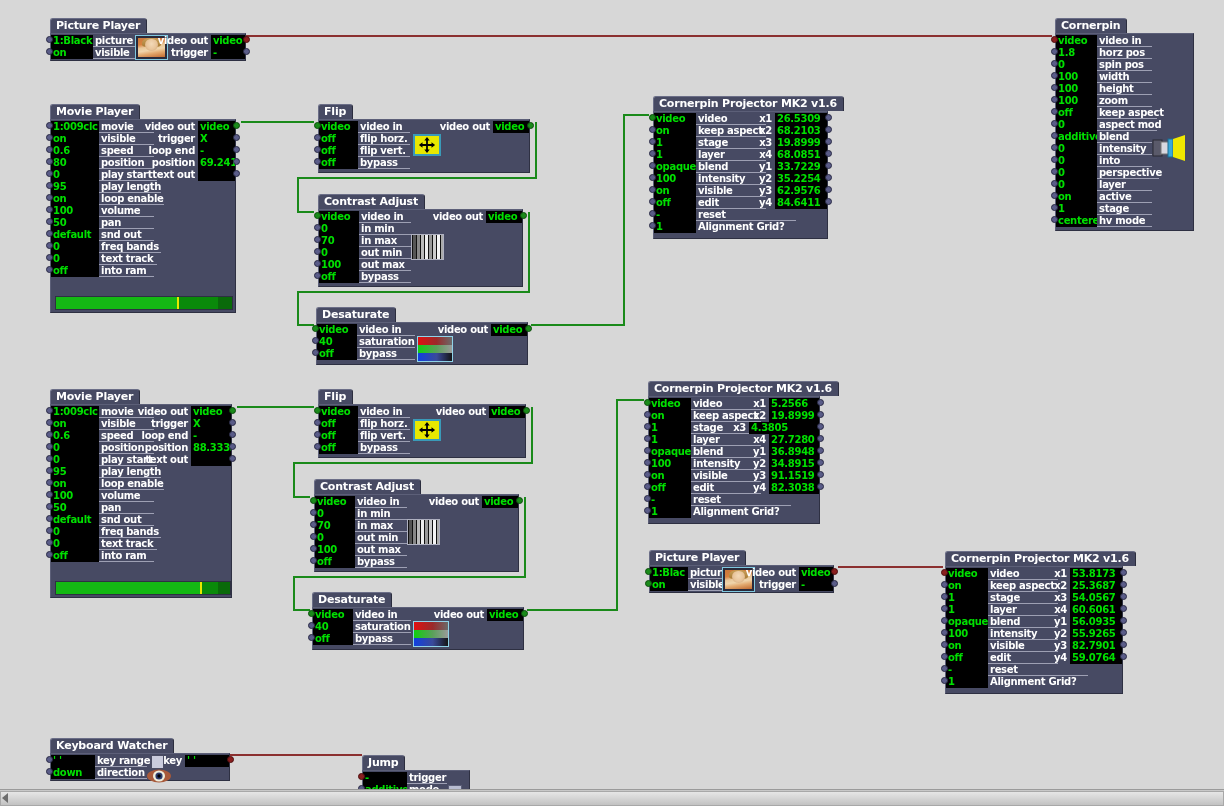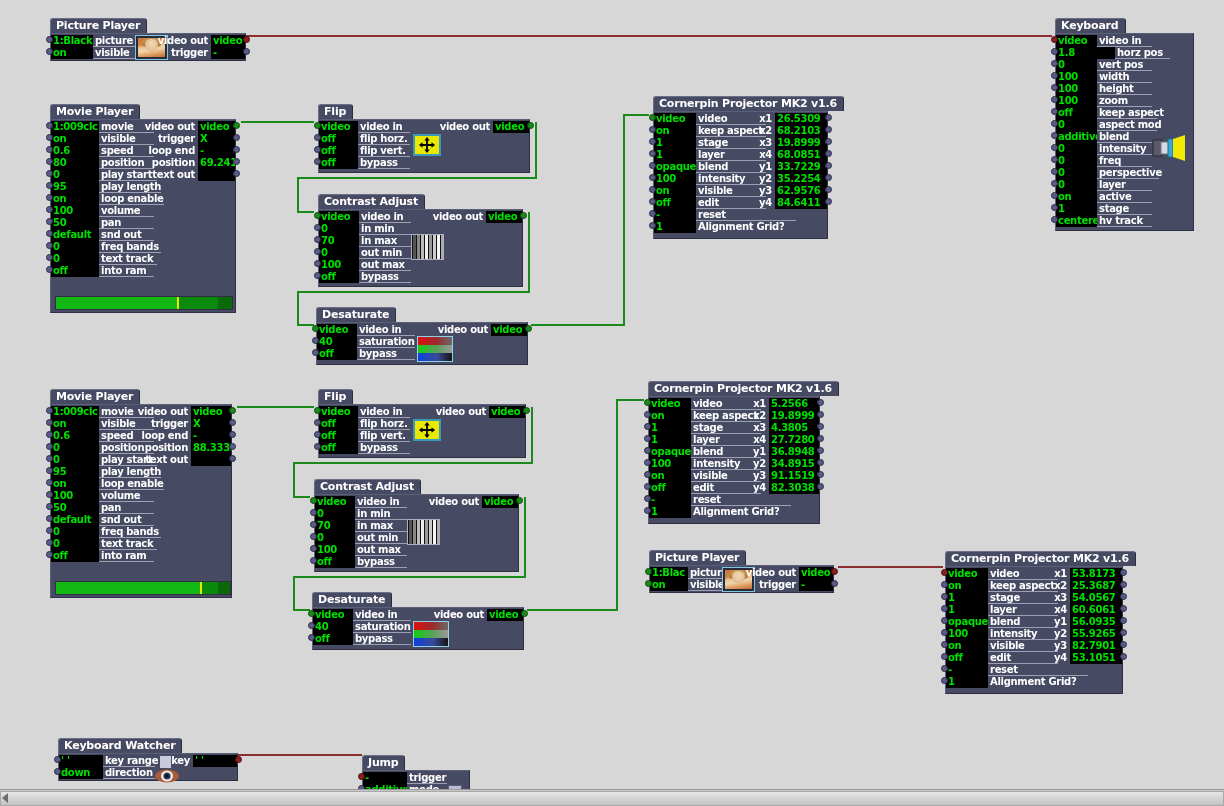--- a/index.html
+++ b/index.html
@@ -343,38 +343,38 @@
       <div class="port" style="right:-5px; top:26px;"></div>
       <div class="port" style="right:-5px; top:38px;"></div>
       <div class="port" style="right:-5px; top:50px;"></div>
       <div class="port" style="right:-5px; top:62px;"></div>
       <div class="port" style="right:-5px; top:74px;"></div>
       <div class="port" style="right:-5px; top:86px;"></div>
     </div>
   </div>
 
   <div class="node" style="left:1055px; top:14px;">
-    <div class="ntitle">Keyboard</div>
+    <div class="ntitle">Cornerpin</div>
     <div class="nbody" style="width:139px; height:198px;">
       <div class="row"><span class="val" style="width:41px">video</span><span class="lbl" style="width:55px">video in</span></div>
-      <div class="row"><span class="val" style="width:59px">1.8</span><span class="lbl" style="width:55px">horz pos</span></div>
-      <div class="row"><span class="val" style="width:41px">0</span><span class="lbl" style="width:55px">vert pos</span></div>
+      <div class="row"><span class="val" style="width:41px">1.8</span><span class="lbl" style="width:55px">horz pos</span></div>
+      <div class="row"><span class="val" style="width:41px">0</span><span class="lbl" style="width:55px">spin pos</span></div>
       <div class="row"><span class="val" style="width:41px">100</span><span class="lbl" style="width:55px">width</span></div>
       <div class="row"><span class="val" style="width:41px">100</span><span class="lbl" style="width:55px">height</span></div>
       <div class="row"><span class="val" style="width:41px">100</span><span class="lbl" style="width:55px">zoom</span></div>
       <div class="row"><span class="val" style="width:41px">off</span><span class="lbl" style="width:60px">keep aspect</span></div>
       <div class="row"><span class="val" style="width:41px">0</span><span class="lbl" style="width:60px">aspect mod</span></div>
       <div class="row"><span class="val" style="width:41px">additive</span><span class="lbl" style="width:55px">blend</span></div>
       <div class="row"><span class="val" style="width:41px">0</span><span class="lbl" style="width:55px">intensity</span></div>
-      <div class="row"><span class="val" style="width:41px">0</span><span class="lbl" style="width:55px">freq</span></div>
+      <div class="row"><span class="val" style="width:41px">0</span><span class="lbl" style="width:55px">into</span></div>
       <div class="row"><span class="val" style="width:41px">0</span><span class="lbl" style="width:62px">perspective</span></div>
       <div class="row"><span class="val" style="width:41px">0</span><span class="lbl" style="width:55px">layer</span></div>
       <div class="row"><span class="val" style="width:41px">on</span><span class="lbl" style="width:55px">active</span></div>
       <div class="row"><span class="val" style="width:41px">1</span><span class="lbl" style="width:55px">stage</span></div>
-      <div class="row"><span class="val" style="width:41px">centered</span><span class="lbl" style="width:55px">hv track</span></div>
+      <div class="row"><span class="val" style="width:41px">centered</span><span class="lbl" style="width:55px">hv mode</span></div>
       <div class="projicon" style="left:96px; top:100px; width:34px; height:28px;">
         <svg viewBox="0 0 34 28" style="width:100%;height:100%">
           <rect x="1" y="6" width="9" height="16" fill="#5a5a6a" stroke="#2a2a35"></rect>
           <rect x="9" y="8" width="8" height="12" fill="#d8d8e0" stroke="#777"></rect>
           <rect x="16" y="5" width="5" height="18" fill="#3aa8d8" stroke="#1a6a90"></rect>
           <path d="M21 5 L33 1 L33 27 L21 23 Z" fill="#f0e800"></path>
         </svg>
       </div>
       <div class="port red" style="left:-5px; top:2px;"></div>
       <div class="port" style="left:-5px; top:14px;"></div>
@@ -523,21 +523,21 @@
       <div class="row"><span class="val" style="width:42px">1</span><span class="lbl" style="width:70px">stage</span></div>
       <div class="row"><span class="val" style="width:42px">1</span><span class="lbl" style="width:70px">layer</span></div>
       <div class="row"><span class="val" style="width:42px">opaque</span><span class="lbl" style="width:70px">blend</span></div>
       <div class="row"><span class="val" style="width:42px">100</span><span class="lbl" style="width:70px">intensity</span></div>
       <div class="row"><span class="val" style="width:42px">on</span><span class="lbl" style="width:70px">visible</span></div>
       <div class="row"><span class="val" style="width:42px">off</span><span class="lbl" style="width:70px">edit</span></div>
       <div class="row"><span class="val" style="width:42px">-</span><span class="lbl" style="width:100px">reset</span></div>
       <div class="row"><span class="val" style="width:42px">1</span><span class="lbl" style="width:100px;border-bottom:none">Alignment Grid?</span></div>
       <div class="outrow" style="top:1px;"><span class="lbl r" style="width:16px">x1</span><span class="val oval" style="width:50px">5.2566</span></div>
       <div class="outrow" style="top:13px;"><span class="lbl r" style="width:16px">x2</span><span class="val oval" style="width:50px">19.8999</span></div>
-      <div class="outrow" style="top:25px;"><span class="lbl r" style="width:16px">x3</span><span class="val oval" style="width:50px">4.3805</span></div>
+      <div class="outrow" style="top:25px;"><span class="lbl r" style="width:16px">x3</span><span class="val oval" style="width:70px">4.3805</span></div>
       <div class="outrow" style="top:37px;"><span class="lbl r" style="width:16px">x4</span><span class="val oval" style="width:50px">27.7280</span></div>
       <div class="outrow" style="top:49px;"><span class="lbl r" style="width:16px">y1</span><span class="val oval" style="width:50px">36.8948</span></div>
       <div class="outrow" style="top:61px;"><span class="lbl r" style="width:16px">y2</span><span class="val oval" style="width:50px">34.8915</span></div>
       <div class="outrow" style="top:73px;"><span class="lbl r" style="width:16px">y3</span><span class="val oval" style="width:50px">91.1519</span></div>
       <div class="outrow" style="top:85px;"><span class="lbl r" style="width:16px">y4</span><span class="val oval" style="width:50px">82.3038</span></div>
       <div class="port green" style="left:-5px; top:2px;"></div>
       <div class="port" style="left:-5px; top:14px;"></div>
       <div class="port" style="left:-5px; top:26px;"></div>
       <div class="port" style="left:-5px; top:38px;"></div>
       <div class="port" style="left:-5px; top:50px;"></div>
@@ -591,21 +591,21 @@
       <div class="row"><span class="val" style="width:42px">off</span><span class="lbl" style="width:70px">edit</span></div>
       <div class="row"><span class="val" style="width:42px">-</span><span class="lbl" style="width:100px">reset</span></div>
       <div class="row"><span class="val" style="width:42px">1</span><span class="lbl" style="width:100px;border-bottom:none">Alignment Grid?</span></div>
       <div class="outrow" style="top:1px;"><span class="lbl r" style="width:16px">x1</span><span class="val oval" style="width:52px">53.8173</span></div>
       <div class="outrow" style="top:13px;"><span class="lbl r" style="width:16px">x2</span><span class="val oval" style="width:52px">25.3687</span></div>
       <div class="outrow" style="top:25px;"><span class="lbl r" style="width:16px">x3</span><span class="val oval" style="width:52px">54.0567</span></div>
       <div class="outrow" style="top:37px;"><span class="lbl r" style="width:16px">x4</span><span class="val oval" style="width:52px">60.6061</span></div>
       <div class="outrow" style="top:49px;"><span class="lbl r" style="width:16px">y1</span><span class="val oval" style="width:52px">56.0935</span></div>
       <div class="outrow" style="top:61px;"><span class="lbl r" style="width:16px">y2</span><span class="val oval" style="width:52px">55.9265</span></div>
       <div class="outrow" style="top:73px;"><span class="lbl r" style="width:16px">y3</span><span class="val oval" style="width:52px">82.7901</span></div>
-      <div class="outrow" style="top:85px;"><span class="lbl r" style="width:16px">y4</span><span class="val oval" style="width:52px">53.1051</span></div>
+      <div class="outrow" style="top:85px;"><span class="lbl r" style="width:16px">y4</span><span class="val oval" style="width:52px">59.0764</span></div>
       <div class="port red" style="left:-5px; top:2px;"></div>
       <div class="port" style="left:-5px; top:14px;"></div>
       <div class="port" style="left:-5px; top:26px;"></div>
       <div class="port" style="left:-5px; top:38px;"></div>
       <div class="port" style="left:-5px; top:50px;"></div>
       <div class="port" style="left:-5px; top:62px;"></div>
       <div class="port" style="left:-5px; top:74px;"></div>
       <div class="port" style="left:-5px; top:86px;"></div>
       <div class="port" style="left:-5px; top:98px;"></div>
       <div class="port" style="left:-5px; top:110px;"></div>
@@ -613,21 +613,21 @@
       <div class="port" style="right:-5px; top:14px;"></div>
       <div class="port" style="right:-5px; top:26px;"></div>
       <div class="port" style="right:-5px; top:38px;"></div>
       <div class="port" style="right:-5px; top:50px;"></div>
       <div class="port" style="right:-5px; top:62px;"></div>
       <div class="port" style="right:-5px; top:74px;"></div>
       <div class="port" style="right:-5px; top:86px;"></div>
     </div>
   </div>
 
-  <div class="node" style="left:58px; top:734px;">
+  <div class="node" style="left:50px; top:734px;">
     <div class="ntitle">Keyboard Watcher</div>
     <div class="nbody" style="width:180px; height:28px;">
       <div class="row"><span class="val" style="width:44px">' '</span><span class="lbl" style="width:52px">key range</span></div>
       <div class="row"><span class="val" style="width:44px">down</span><span class="lbl" style="width:52px">direction</span></div>
       <div class="kbsq" style="left:100px; top:1px; width:13px; height:14px;"></div>
       <div class="eyeicon" style="left:95px; top:14px; width:26px; height:15px;">
         <svg viewBox="0 0 26 15" style="width:100%;height:100%">
           <ellipse cx="13" cy="8" rx="12" ry="6.5" fill="#a85a3a"></ellipse>
           <ellipse cx="13" cy="8" rx="6" ry="5.5" fill="#eeeedd"></ellipse>
           <circle cx="13" cy="8" r="3.6" fill="#2a3a6a"></circle>

